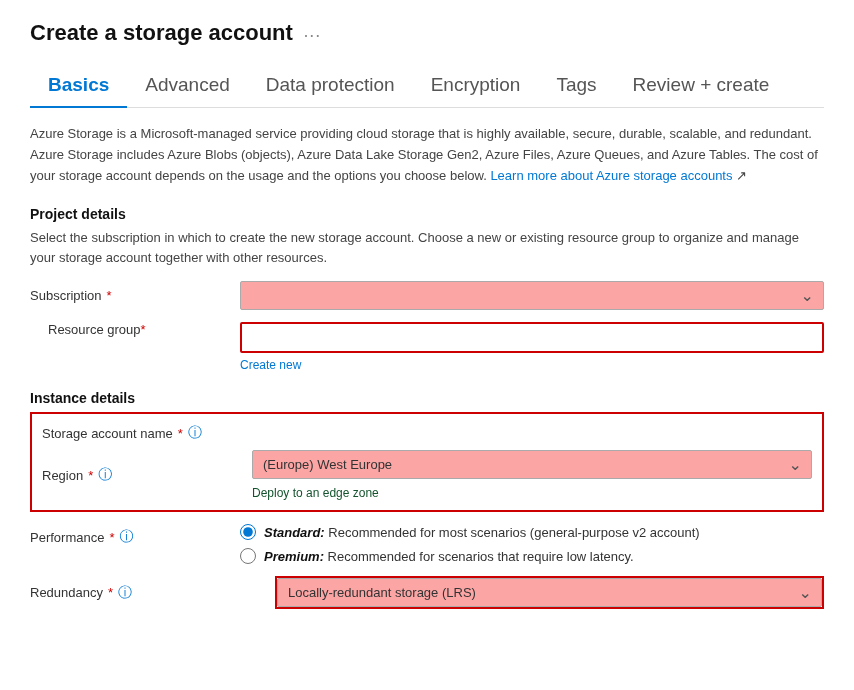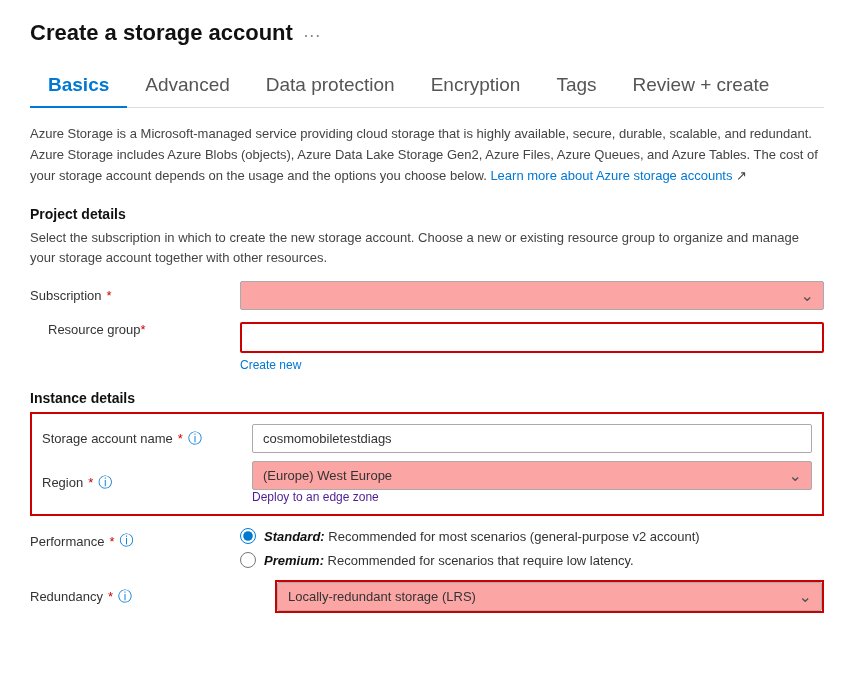--- a/index.html
+++ b/index.html
@@ -175,24 +175,24 @@
       accent-color: #0078d4;
       width: 16px;
       height: 16px;
     }
     .radio-label strong {
       color: #111;
       font-style: italic;
     }
     .deploy-link {
       font-size: 12px;
-      color: #4c1d95;
+      color: #14532d;
       cursor: pointer;
       text-decoration: none;
-      margin-top: 0;
+      margin-top: 7px;
       display: block;
     }
     .instance-box {
       border: 2px solid #cc0000;
       padding: 10px 10px 10px 10px;
       margin-bottom: 12px;
     }
     .redundancy-box {
       border: 2px solid #cc0000;
     }
@@ -261,23 +261,20 @@
 <div class="section-divider">
   <div class="section-title">Instance details</div>
 
   <div class="instance-box">
 
     <div class="instance-inner-row">
       <div class="form-label">
         <span>Storage account name</span>
         <span class="required">*</span>
         <span class="info-icon">ⓘ</span>
-      </div>
-      <div class="form-control">
-        <input type="text" class="text-input" value="cosmomobiletestdiags" style="">
       </div>
     </div>
 
     <div class="instance-inner-row">
       <div class="form-label">
         <span>Region</span>
         <span class="required">*</span>
         <span class="info-icon">ⓘ</span>
       </div>
       <div class="form-control">

